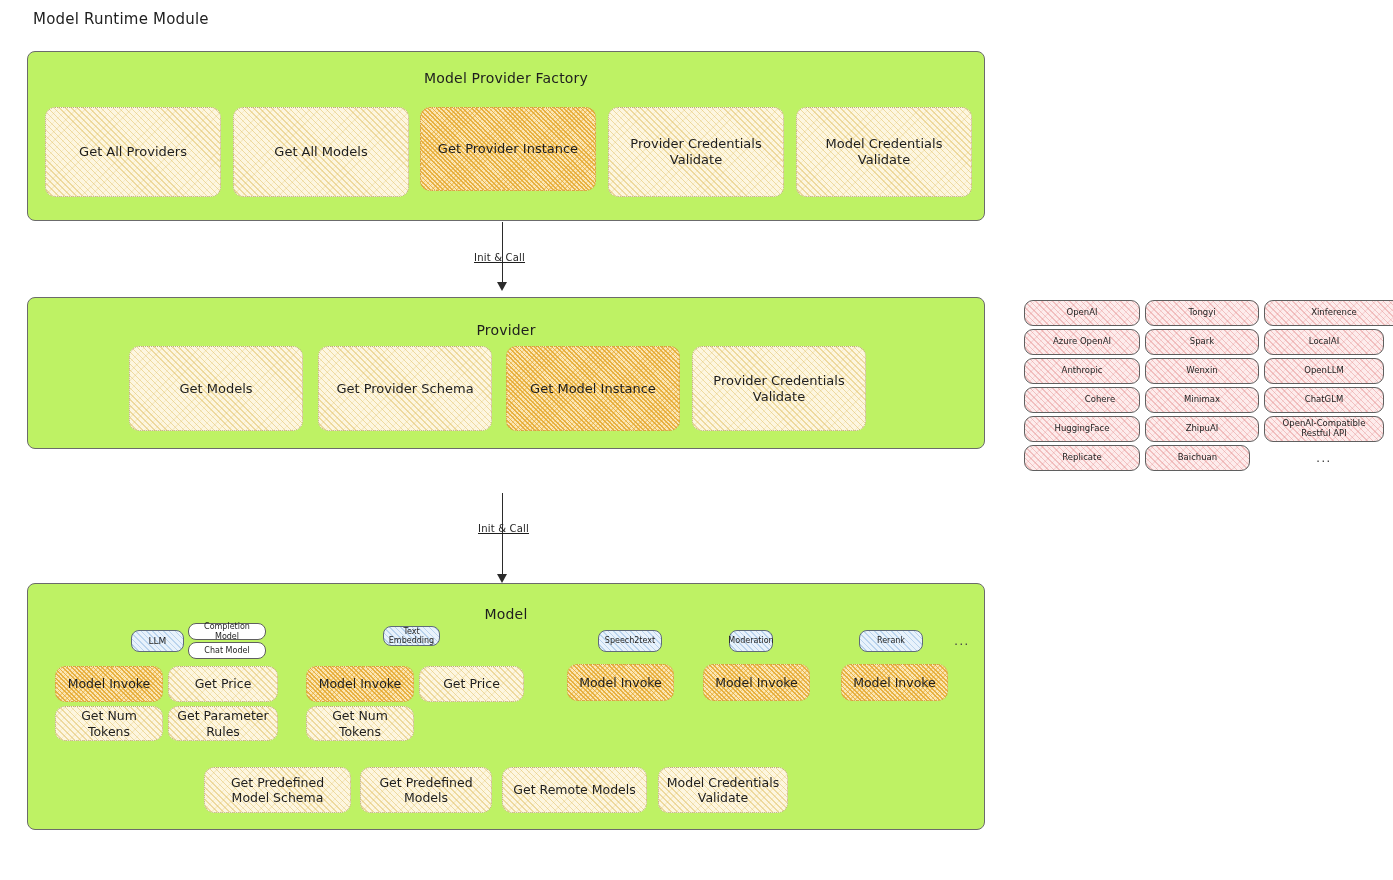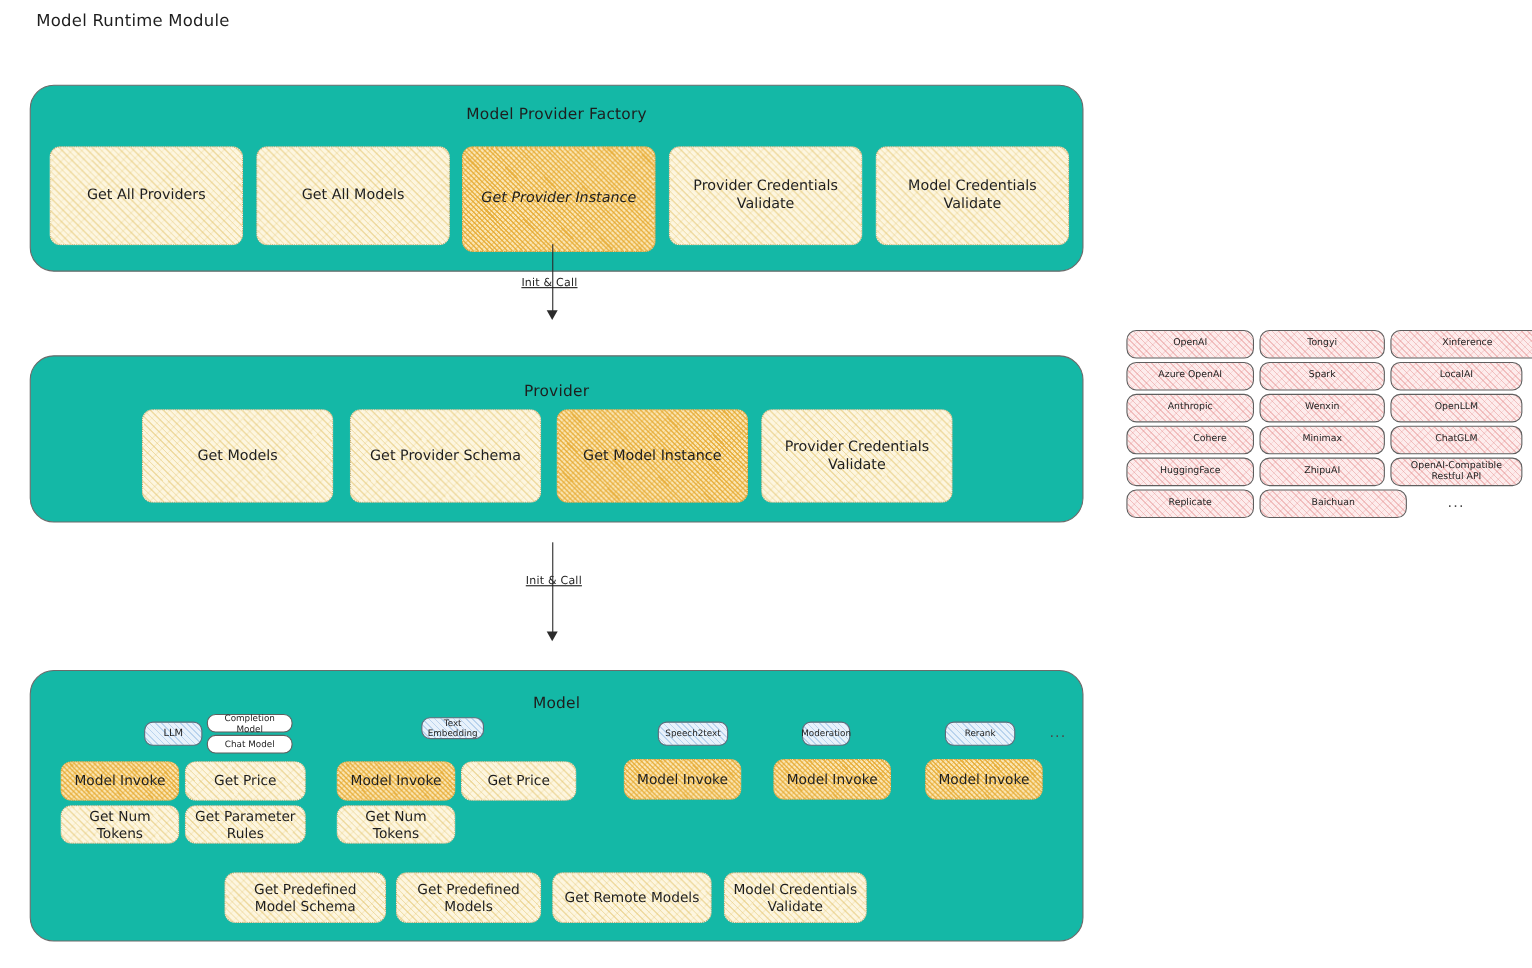--- a/index.html
+++ b/index.html
@@ -12,24 +12,23 @@
   #root { position: relative; width: 1393px; height: 880px; }
 
   
   .hand { font-family: "DejaVu Sans", sans-serif; color: #1e1e1e; letter-spacing: .2px; }
 
   .panel-title { position:absolute; left:0; right:0; text-align:center; font-size:14px; color:#1e1e1e; }
 
   
   .panel {
     position: absolute;
-    background: #14b8a6;
+    background: #bef264;
     border: 1.3px solid #6b6b6b;
-    border-radius: 22px;
-    margin-top: 26px;
+    border-radius: 8px;
   }
   .panel.stack::before, .panel.stack::after {
     content:""; position:absolute; left:10px; right:-10px;
     border:1.3px solid #8a8a8a; border-radius:14px; background:#fff;
     z-index:-1;
   }
   .panel.stack::before { top:9px; bottom:-9px; }
   .panel.stack::after  { top:18px; bottom:-18px; border-color:#9d9d9d; }
 
   
@@ -97,21 +96,21 @@
 
 <div id="root">
 
   <div id="title" class="hand">Model Runtime Module</div>
 
   <div class="panel" style="left:27px; top:51px; width:958px; height:170px;">
     <div class="panel-title hand" style="top:18px;">Model Provider Factory</div>
 
     <div class="node y" style="left:17px; top:55px; width:176px; height:90px;">Get All Providers</div>
     <div class="node y" style="left:205px; top:55px; width:176px; height:90px;">Get All Models</div>
-    <div class="node o" style="left:392px; top:55px; width:176px; height:96px;font-style:italic;">Get Provider Instance</div>
+    <div class="node o" style="left:392px; top:55px; width:176px; height:84px;">Get Provider Instance</div>
     <div class="node y" style="left:580px; top:55px; width:176px; height:90px;">Provider Credentials Validate</div>
     <div class="node y" style="left:768px; top:55px; width:176px; height:90px;">Model Credentials Validate</div>
   </div>
 
   <div class="arrow-line" style="left:502px; top:222px; height:62px;"></div>
   <div class="arrow-head" style="left:497px; top:282px;"></div>
   <div class="arrow-label hand" style="left:474px; top:252px;">Init &amp; Call</div>
 
   <div class="panel stack" style="left:27px; top:297px; width:958px; height:152px;">
     <div class="panel-title hand" style="top:24px;">Provider</div>
@@ -129,21 +128,21 @@
     <div class="chip p" style="left:0px;   top:58px;  width:116px; height:26px;">Anthropic</div>
     <div class="chip p" style="left:0px;   top:87px;  width:116px; height:26px;padding-left:40px;">Cohere</div>
     <div class="chip p" style="left:0px;   top:116px; width:116px; height:26px;">HuggingFace</div>
     <div class="chip p" style="left:0px;   top:145px; width:116px; height:26px;">Replicate</div>
 
     <div class="chip p" style="left:121px; top:0px;   width:114px; height:26px;">Tongyi</div>
     <div class="chip p" style="left:121px; top:29px;  width:114px; height:26px;">Spark</div>
     <div class="chip p" style="left:121px; top:58px;  width:114px; height:26px;">Wenxin</div>
     <div class="chip p" style="left:121px; top:87px;  width:114px; height:26px;">Minimax</div>
     <div class="chip p" style="left:121px; top:116px; width:114px; height:26px;">ZhipuAI</div>
-    <div class="chip p" style="left:121px; top:145px; width:134px; height:26px;">Baichuan</div>
+    <div class="chip p" style="left:121px; top:145px; width:105px; height:26px;">Baichuan</div>
 
     <div class="chip p" style="left:240px; top:0px;   width:140px; height:26px;text-align:center;">Xinference</div>
     <div class="chip p" style="left:240px; top:29px;  width:120px; height:26px;">LocalAI</div>
     <div class="chip p" style="left:240px; top:58px;  width:120px; height:26px;">OpenLLM</div>
     <div class="chip p" style="left:240px; top:87px;  width:120px; height:26px;">ChatGLM</div>
     <div class="chip p" style="left:240px; top:116px; width:120px; height:26px;">OpenAI-Compatible Restful API</div>
     <div class="ellipsis" style="left:292px; top:150px;">...</div>
   </div>
 
   <div class="arrow-line" style="left:502px; top:493px; height:85px;"></div>

